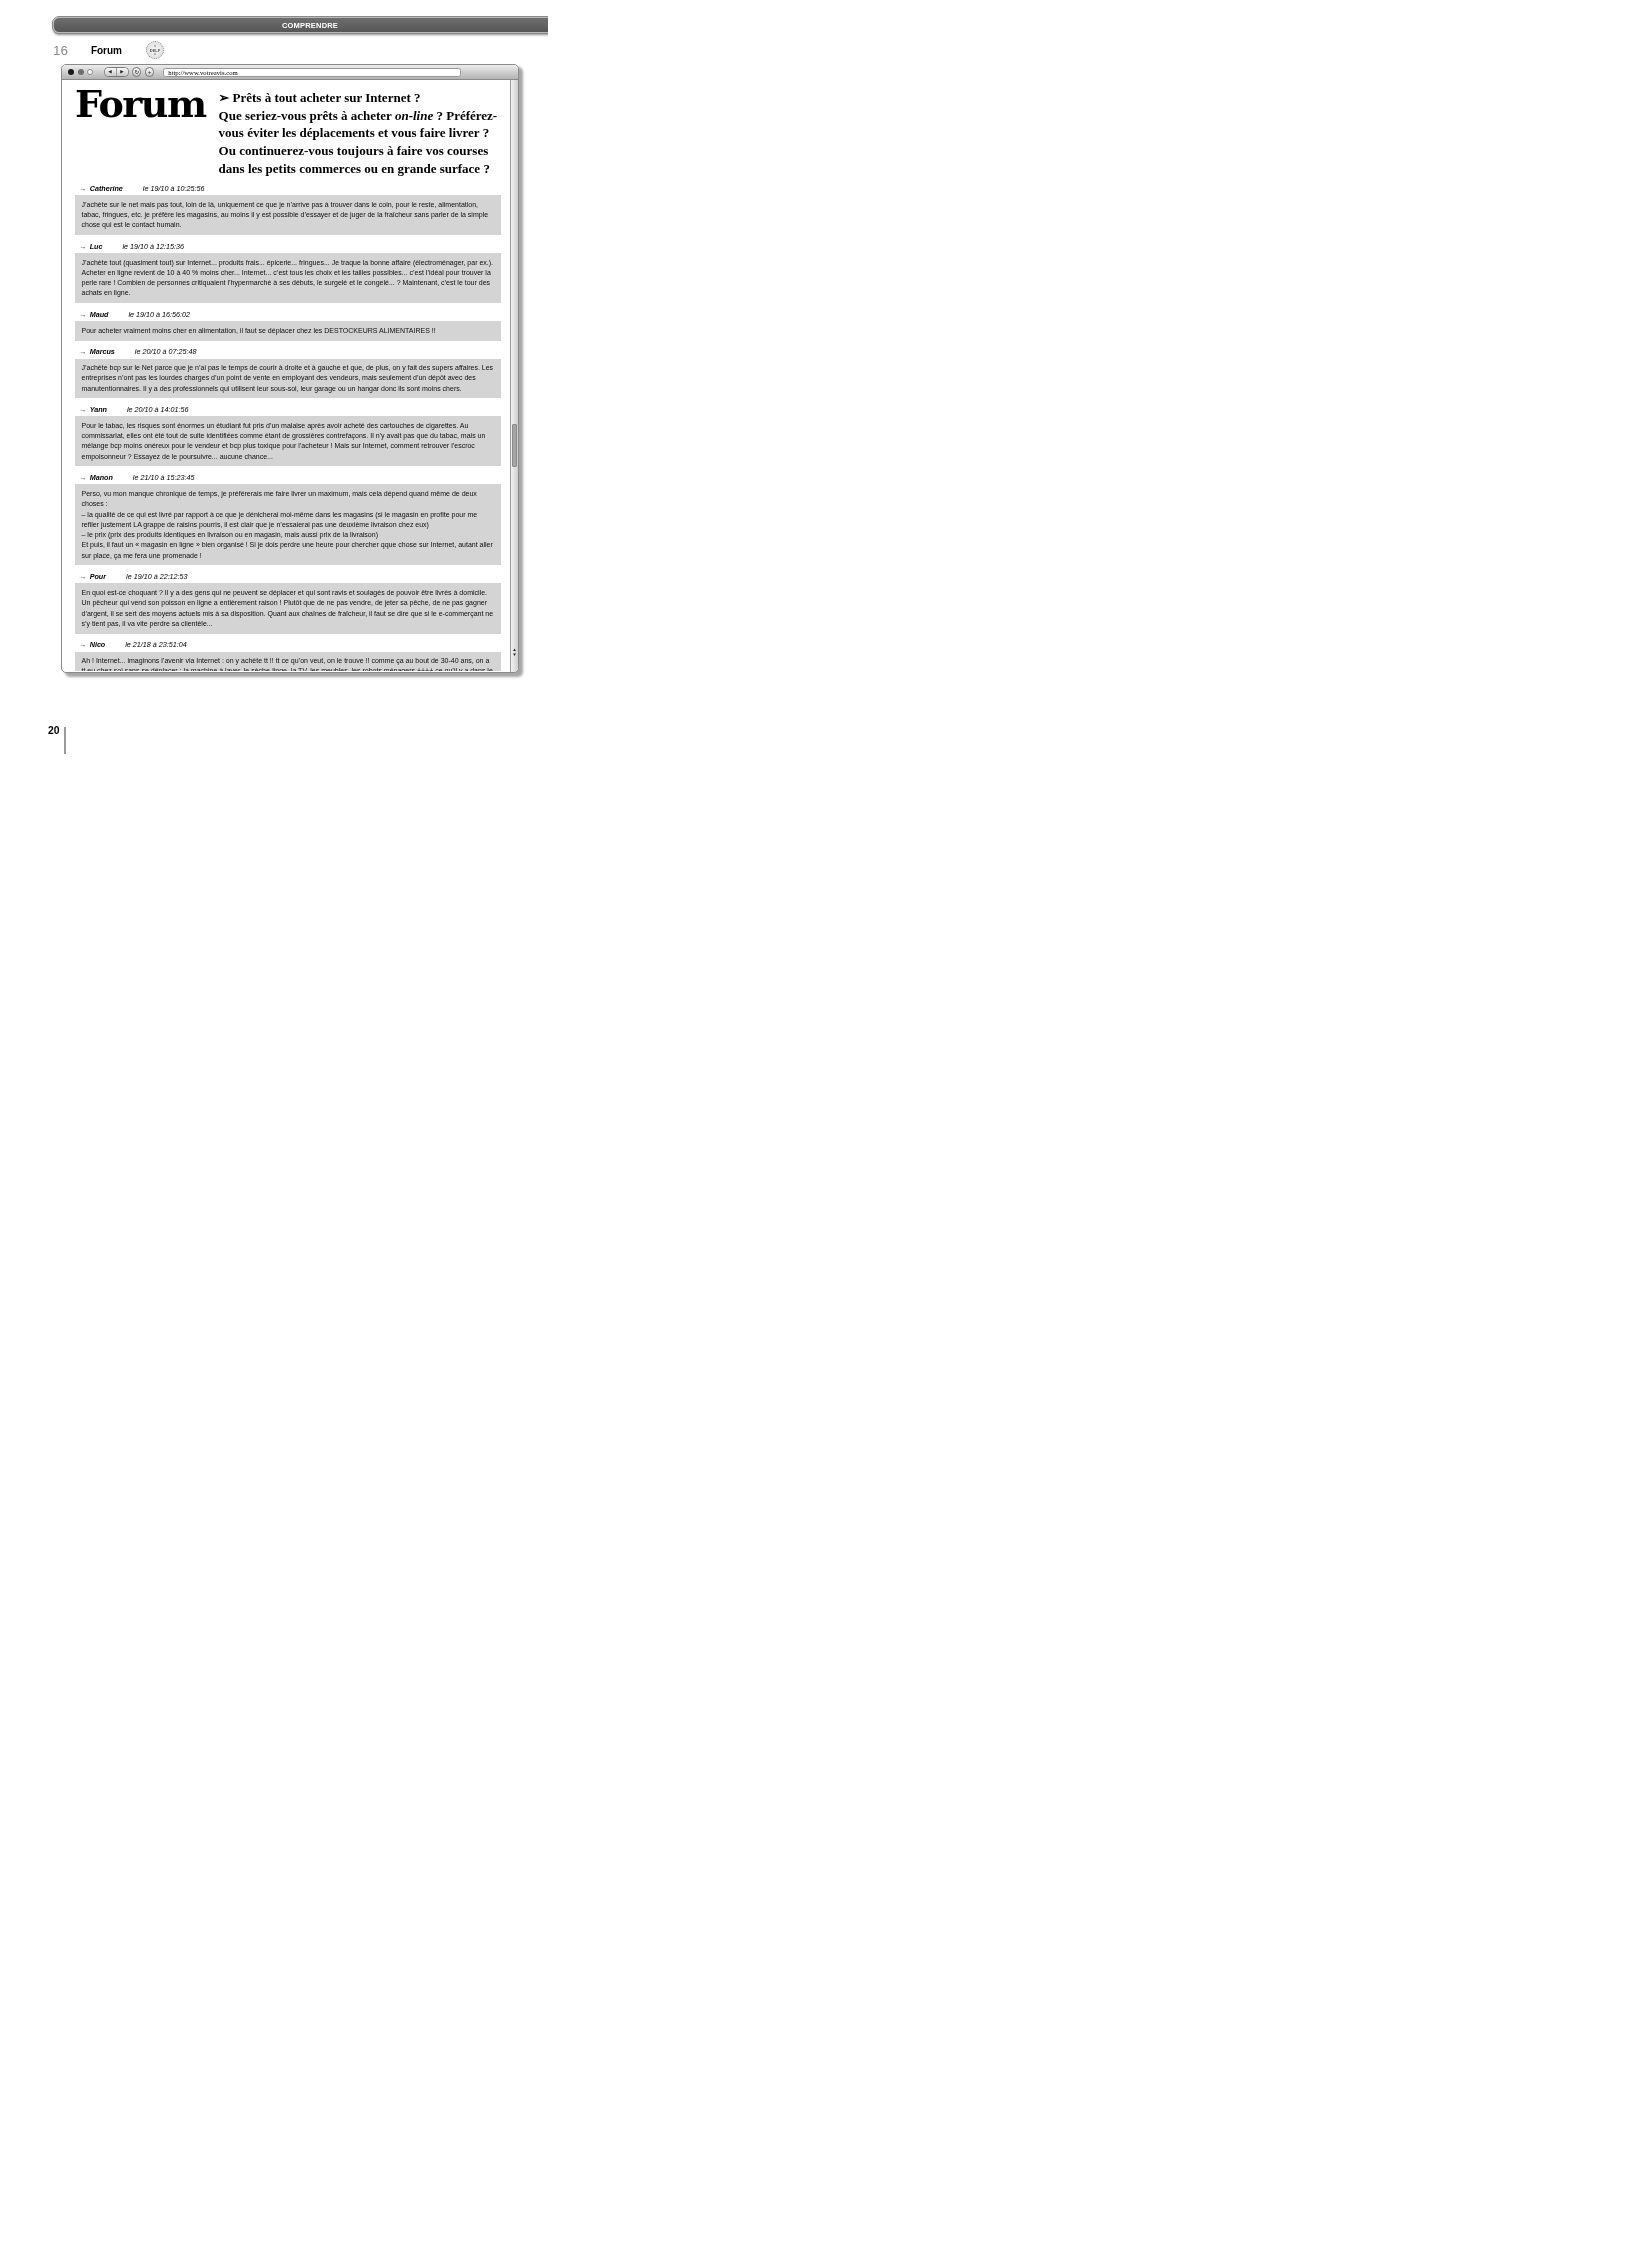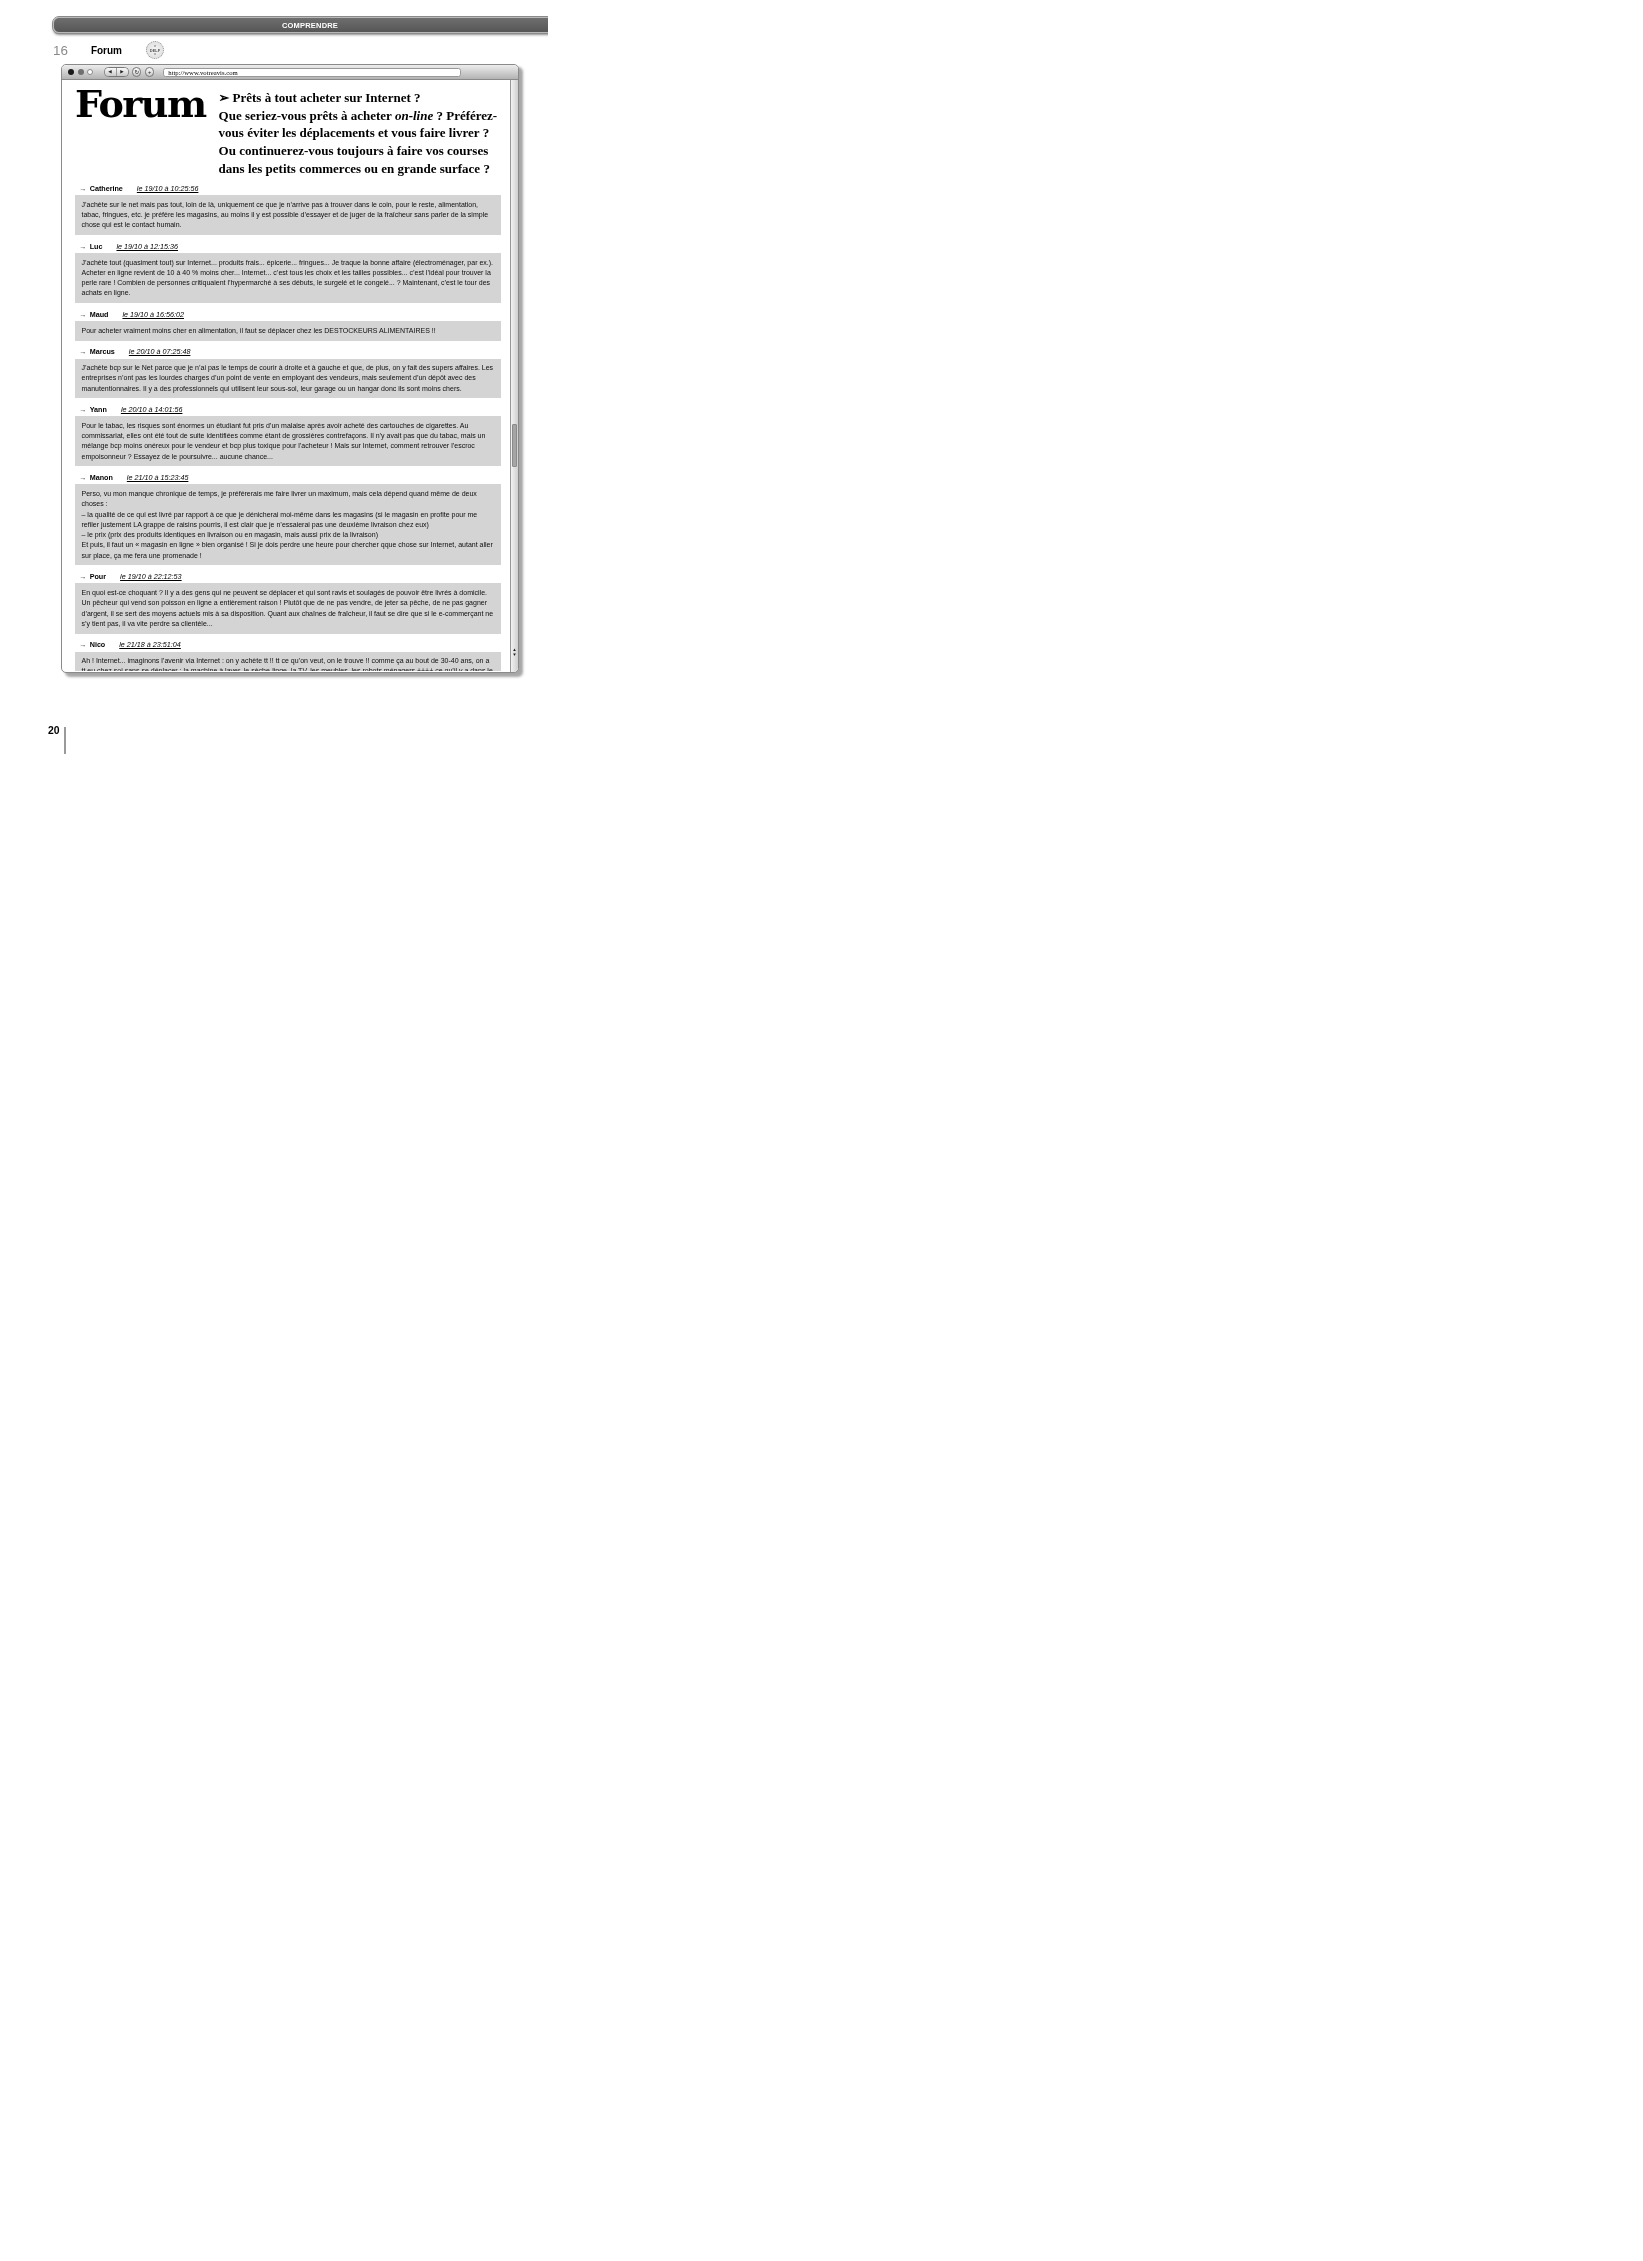--- a/index.html
+++ b/index.html
@@ -157,22 +157,22 @@
     line-height:1.36;
     padding-top:1.5px;
     color:#000;
   }
   .intro-arrow { margin-right:3px; }
   .it { font-style:italic; }
 
   .post { margin-top:6.5px; }
   .post-meta { font-size:7.2px; margin:0 0 2.5px 4px; color:#000; }
   .arrow { font-weight:bold; margin-right:3.5px; }
-  .author { font-weight:bold; margin-right:14px; }
-  .date { font-style:italic;text-decoration:underline; }
+  .author { font-weight:bold; font-style:italic; margin-right:20px; }
+  .date { font-style:italic; }
   .post-body {
     background:#d4d4d4;
     padding:4.5px 6.5px;
     font-size:7px;
     line-height:1.47;
     color:#0d0d0d;
     white-space:pre-line;
   }
 
   

